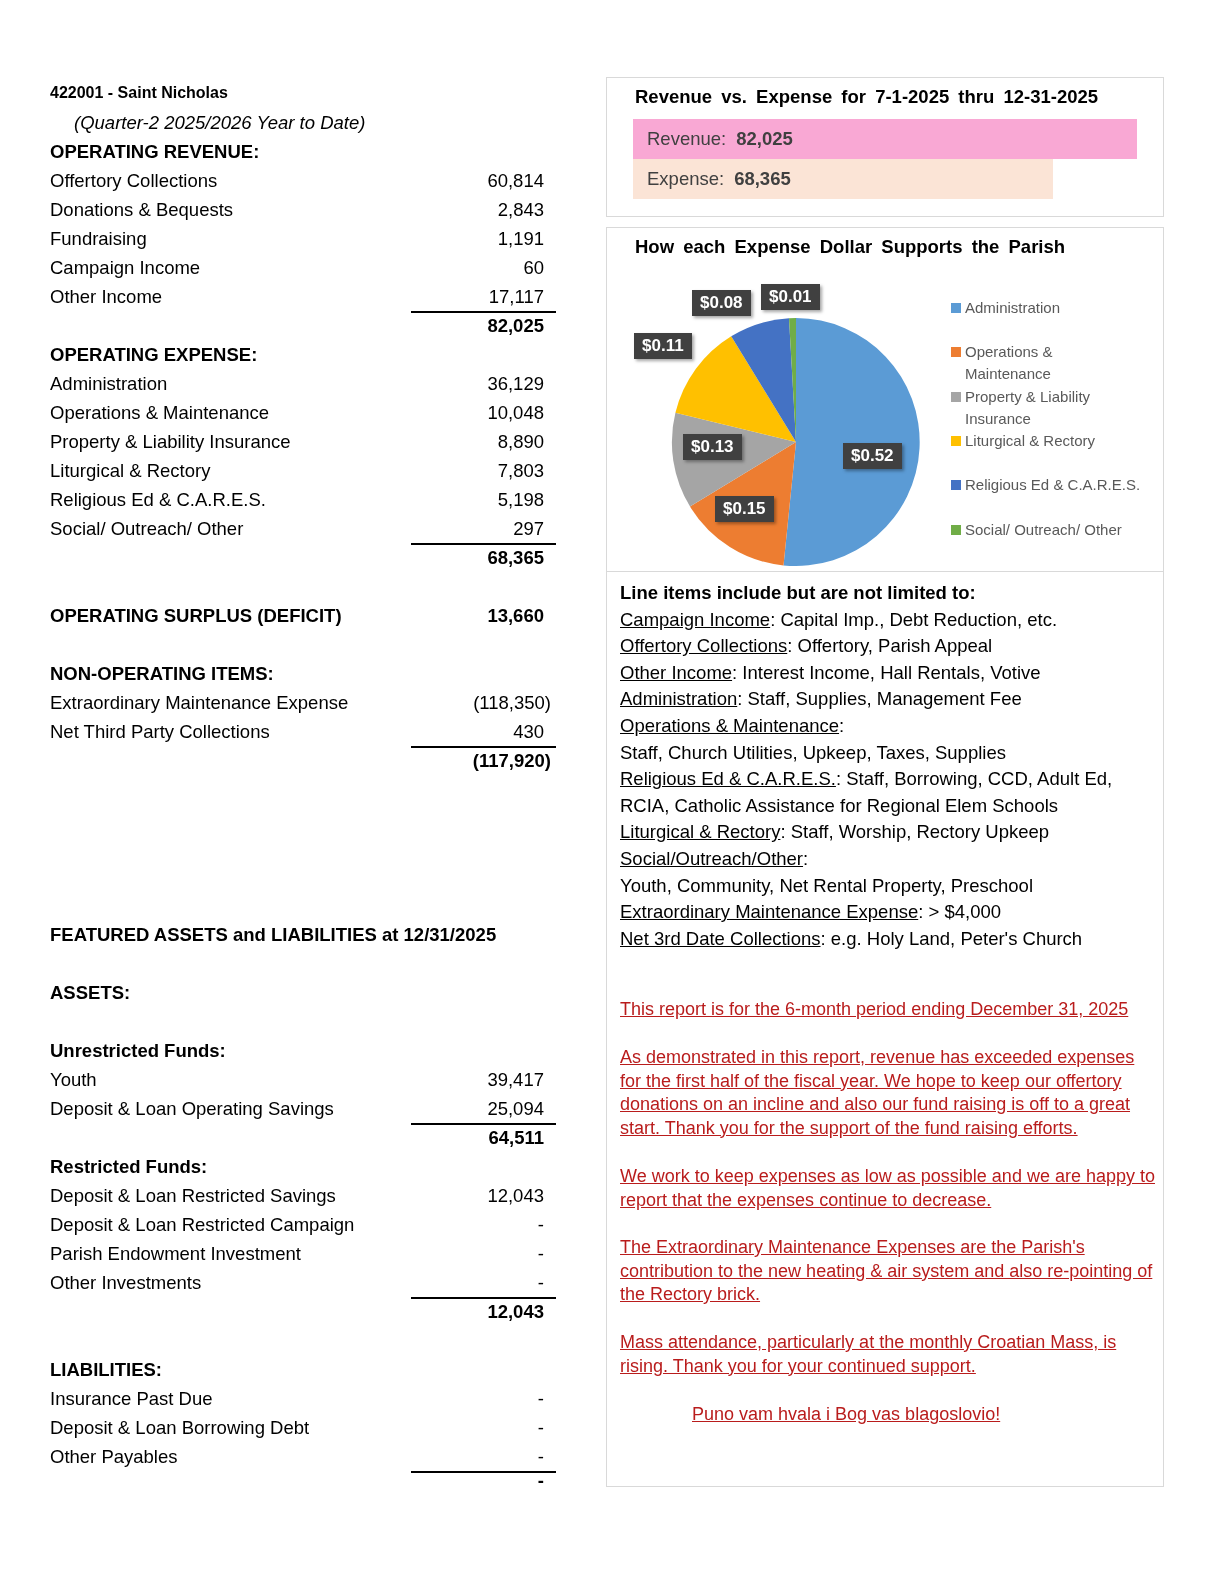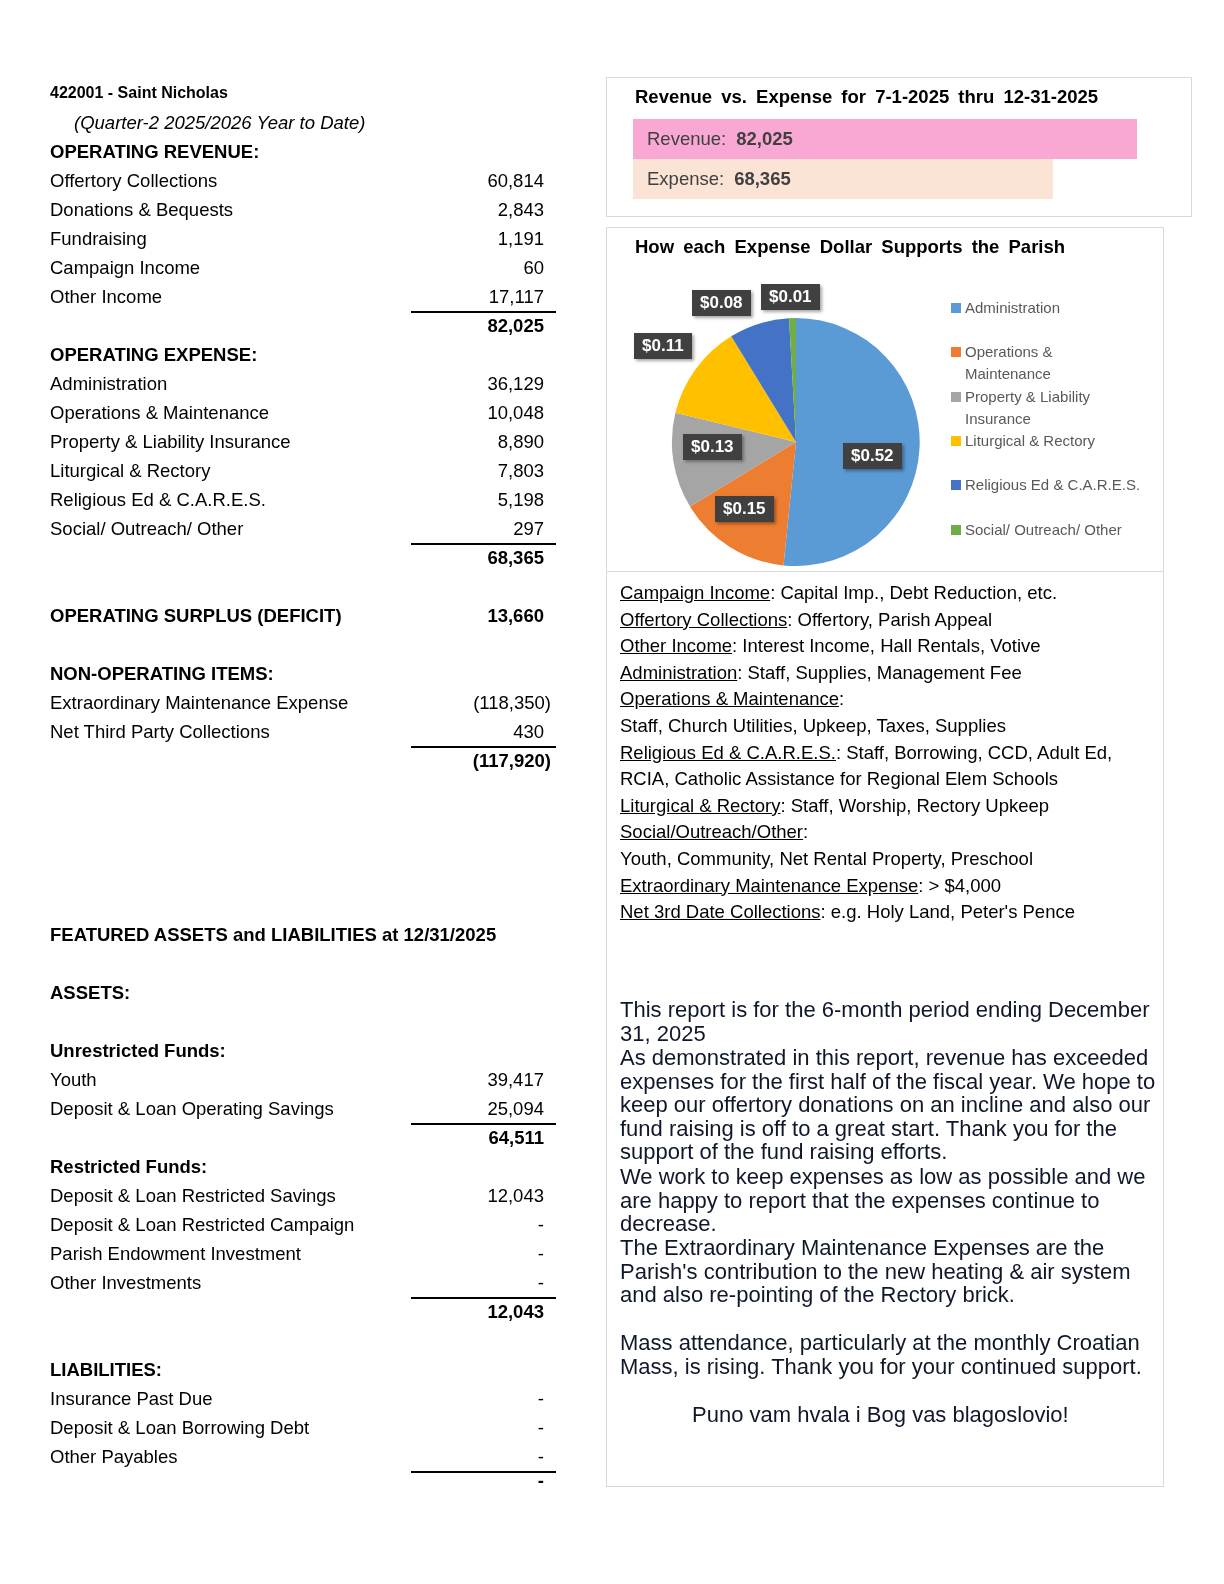--- a/index.html
+++ b/index.html
@@ -17,21 +17,21 @@
   .rv-title { position:absolute; left:28px; top:8px; font-size:18.5px; font-weight:bold; word-spacing:4px; }
   .bar { position:absolute; left:26px; height:40px; line-height:40px; font-size:18.5px; color:#404040; padding-left:14px; box-sizing:border-box; }
   .bar b { color:#404040; margin-left:10px; }
   .pie-title { position:absolute; left:28px; top:8px; font-size:18.5px; font-weight:bold; word-spacing:4px; }
   .legend { position:absolute; left:344px; top:64px; font-size:15px; color:#595959; }
   .legend-item { position:absolute; left:0; width:200px; line-height:22px; white-space:nowrap; }
   .legend-item .sw { display:inline-block; width:10px; height:10px; margin-right:4px; vertical-align:0px; }
   .lbl-box { position:absolute; background:#404040; color:#fff; font-weight:bold; font-size:17px; padding:3px 8px; box-shadow:2px 2px 3px rgba(0,0,0,0.35); }
   .notes { position:absolute; left:620px; top:580px; width:540px; font-size:18.5px; line-height:26.6px; }
   .notes u { text-decoration:underline; }
-  .para { position:absolute; left:620px; width:540px; font-size:22px; line-height:23.5px; color:#0f172a; }
+  .para { position:absolute; left:620px; width:540px; font-size:18px; line-height:23.5px; color:#b91c1c;text-decoration:underline; }
 </style>
 </head>
 <body>
 
 <div class="left">
   <div class="row title" style="height:30px;line-height:30px;">
     <span class="lbl">422001 - Saint Nicholas</span>
   </div>
   <div class="row subtitle">
     <span>(Quarter-2 2025/2026 Year to Date)</span>
@@ -184,21 +184,21 @@
   <div class="row">
       <span class="lbl">Other Payables</span>
       <span class="val">-</span>
     </div>
   <div class="row bold" style="height:20px;line-height:20px;">
     <div class="rule" style="top:0;"></div>
     <span class="val">-</span>
   </div>
 </div>
 
-<div class="box" style="left:606px; top:77px; width:556px; height:138px;padding-left:28px;">
+<div class="box" style="left:606px; top:77px; width:556px; height:138px;">
   <div class="rv-title">Revenue vs. Expense for 7-1-2025 thru 12-31-2025</div>
   <div class="bar" style="top:41px; width:504px; background:#f9a8d4;">
     <span>Revenue:</span><b>82,025</b>
   </div>
   <div class="bar" style="top:81px; width:420px; background:#fbe4d6;">
     <span>Expense:</span><b>68,365</b>
   </div>
 </div>
 
 <div class="box" style="left:606px; top:227px; width:556px; height:743px;">
@@ -243,33 +243,34 @@
     </div>
     <div class="legend-item" style="top:227px;">
       <span class="sw" style="background:#70ad47;"></span><span>Social/ Outreach/ Other</span>
     </div>
   </div>
 
   <div style="position:absolute; left:0; top:343px; width:556px; border-top:1px solid #d9d9d9;"></div>
 </div>
 
 <div class="notes">
+  <div class="bold">Line items include but are not limited to:</div>
   <div><u>Campaign Income</u><span>: Capital Imp., Debt Reduction, etc.</span></div>
   <div><u>Offertory Collections</u><span>: Offertory, Parish Appeal</span></div>
   <div><u>Other Income</u><span>: Interest Income, Hall Rentals, Votive</span></div>
   <div><u>Administration</u><span>: Staff, Supplies, Management Fee</span></div>
   <div><u>Operations &amp; Maintenance</u><span>:</span></div>
   <div><span>Staff, Church Utilities, Upkeep, Taxes, Supplies</span></div>
   <div><u>Religious Ed &amp; C.A.R.E.S.</u><span>: Staff, Borrowing, CCD, Adult Ed,</span></div>
   <div><span>RCIA, Catholic Assistance for Regional Elem Schools</span></div>
   <div><u>Liturgical &amp; Rectory</u><span>: Staff, Worship, Rectory Upkeep</span></div>
   <div><u>Social/Outreach/Other</u><span>:</span></div>
   <div><span>Youth, Community, Net Rental Property, Preschool</span></div>
   <div><u>Extraordinary Maintenance Expense</u><span>: &gt; $4,000</span></div>
-  <div><u>Net 3rd Date Collections</u><span>: e.g. Holy Land, Peter's Pence</span></div>
+  <div><u>Net 3rd Date Collections</u><span>: e.g. Holy Land, Peter's Church</span></div>
 </div>
 
 <div class="box" style="left:606px; top:969px; width:556px; height:517px; border-top:none;"></div>
 <div class="para" style="top:998px;">This report is for the 6-month period ending December 31, 2025</div>
 <div class="para" style="top:1046px;">As demonstrated in this report, revenue has exceeded expenses for the first half of the fiscal year.  We hope to keep our offertory donations on an incline and also our fund raising is off to a great start. Thank you for the support of the fund raising efforts.</div>
 <div class="para" style="top:1165px;">We work to keep expenses as low as possible and we are happy to report that the expenses continue to decrease.</div>
 <div class="para" style="top:1236px;">The Extraordinary Maintenance Expenses are the Parish's contribution to the new heating &amp; air system and also re-pointing of the Rectory brick.</div>
 <div class="para" style="top:1331px;">Mass attendance, particularly at the monthly Croatian Mass, is rising.  Thank you for your continued support.</div>
 <div class="para" style="top:1403px; left:692px;">Puno vam hvala i Bog vas blagoslovio!</div>
 

